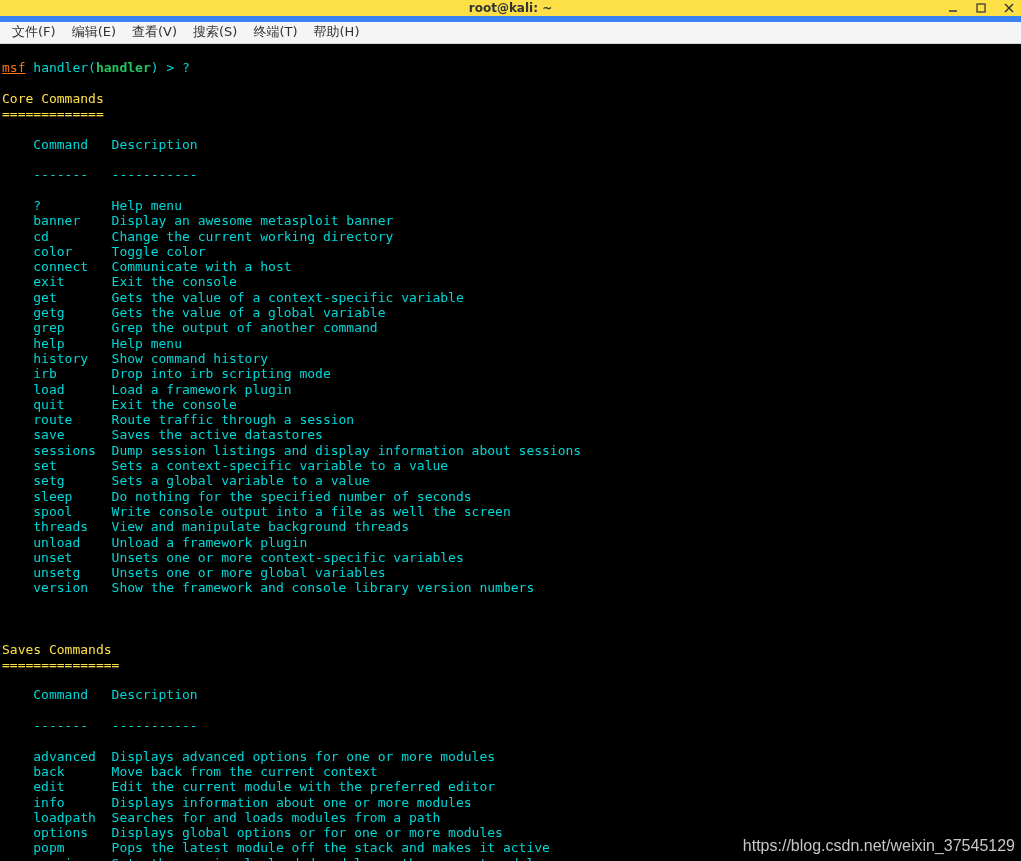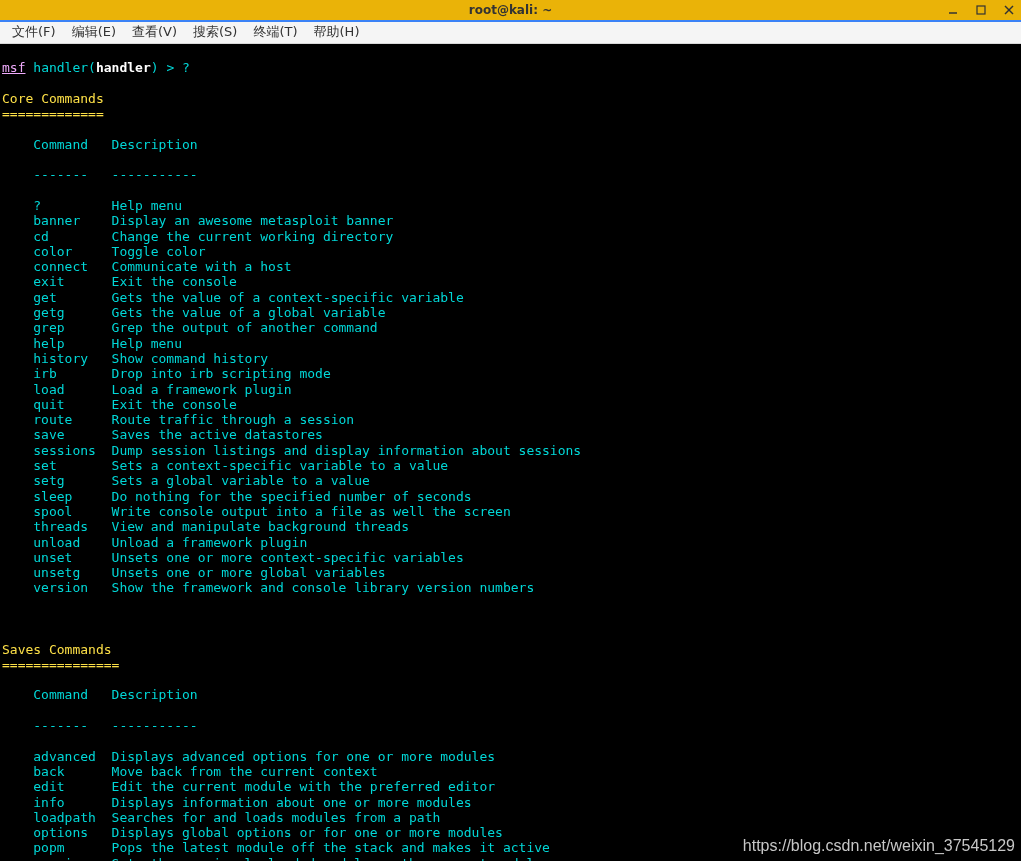--- a/index.html
+++ b/index.html
@@ -6,22 +6,22 @@
   body {
     font-family: "DejaVu Sans Mono", "Liberation Mono", monospace;
     background: #f0f0f0;
     width: 1021px;
     height: 861px;
     overflow: hidden;
     position: relative;
   }
   .titlebar {
     height: 22px;
-    background: #eab308;
-    border-bottom: 2px solid #3b82f6;
+    background: #fde047;
+    border-bottom: 6px solid #3b82f6;
     display: flex;
     align-items: center;
     justify-content: center;
     position: relative;
     font-family: "DejaVu Sans", Arial, sans-serif;
     font-size: 12px;
     color: #333;
   }
   .titlebar .title { font-weight: bold; }
   .window-controls {
@@ -61,24 +61,24 @@
   .terminal {
     background: #000;
     color: #00d7d7;
     font-size: 13px;
     line-height: 15.3px;
     padding: 1px 2px;
     height: calc(100% - 44px);
     overflow: hidden;
     white-space: pre;
   }
-  .prompt .msf { color: #f0abfc; text-decoration: underline; }
+  .prompt .msf { color: #f97316; text-decoration: underline; }
   .prompt .exploit { color: #00d7d7; }
   .prompt .paren { color: #00d7d7; }
-  .prompt .handler { color: #ffffff; font-weight: bold; }
+  .prompt .handler { color: #22c55e; font-weight: bold; }
   .prompt .rest { color: #00d7d7; }
   .section-head { color: #fde047; }
   .cmd-row { display: block; }
   .cmd-name { display: inline-block; width: 14ch; padding-left: 4ch; }
   .cmd-desc { display: inline; }
   .hdr-name { display: inline-block; width: 14ch; padding-left: 4ch; }
   .hdr-desc { display: inline; }
   .watermark {
     position: absolute;
     right: 6px;

